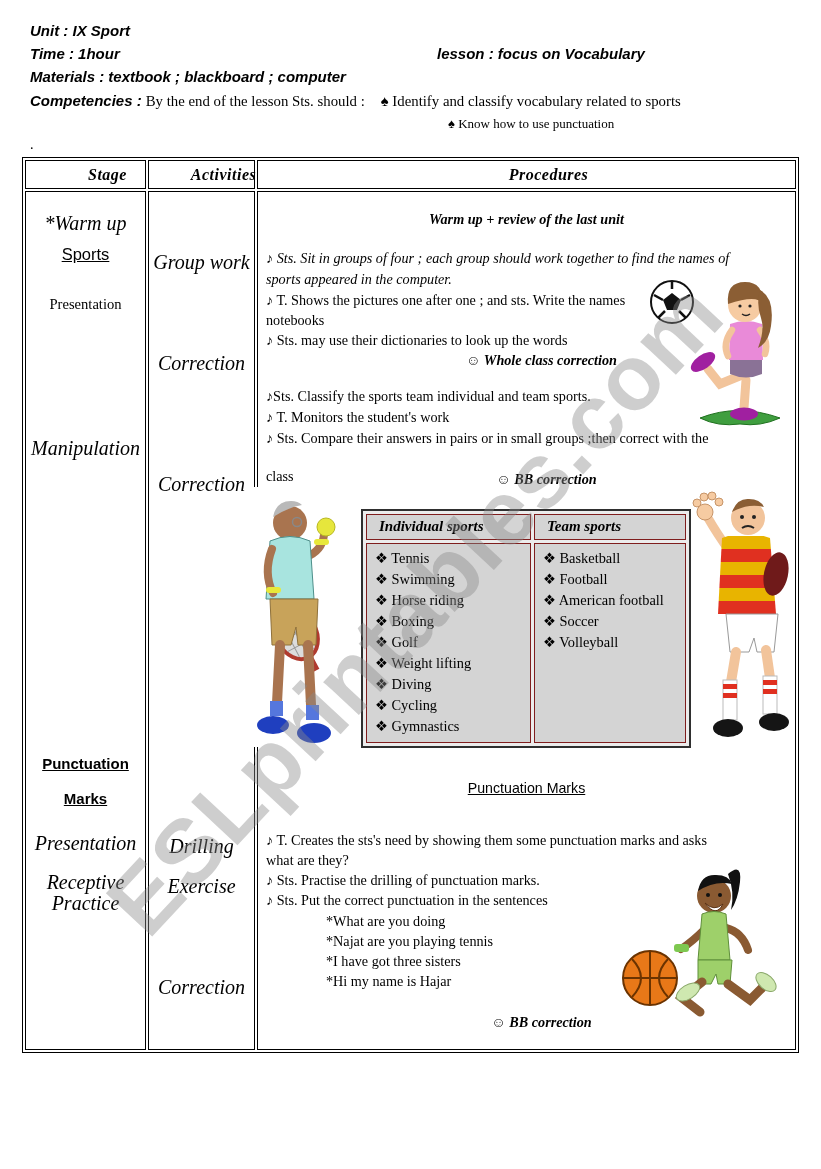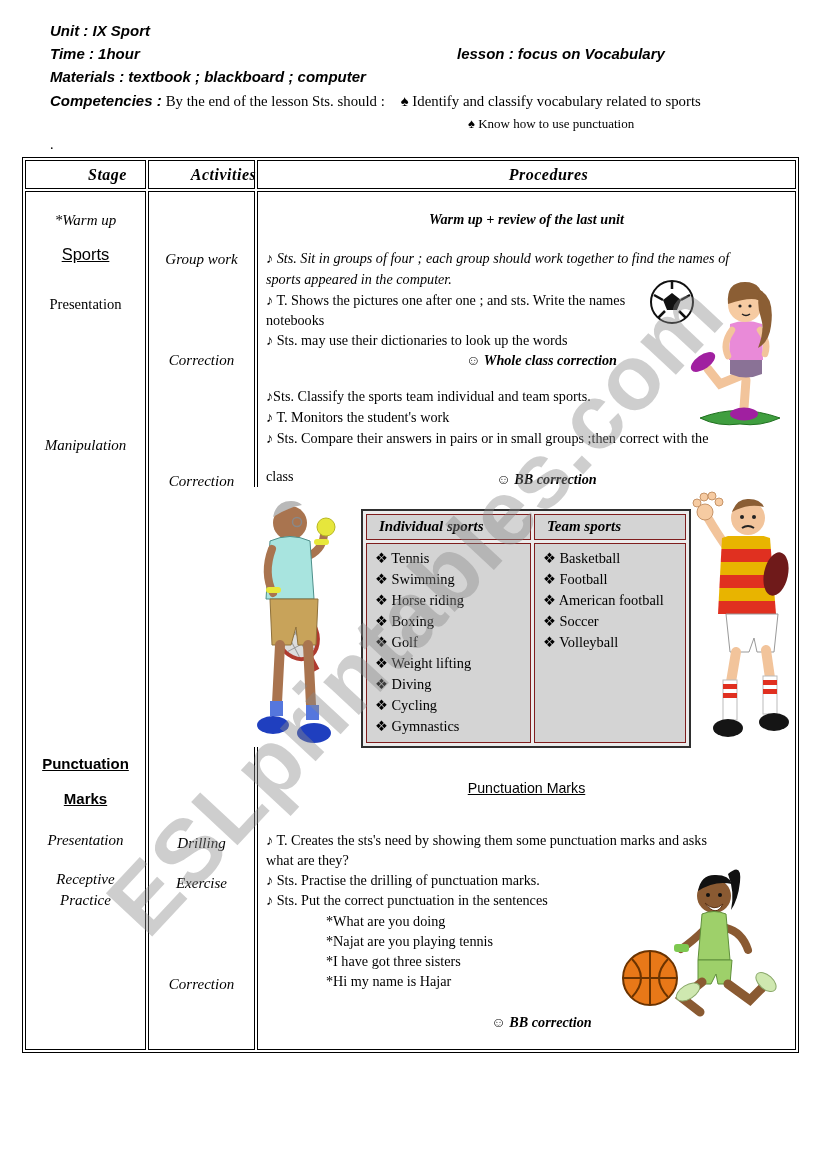--- a/index.html
+++ b/index.html
@@ -1,38 +1,38 @@
 <!DOCTYPE html>
 <html><head>
 <meta charset="utf-8">
 <style>
   * { margin:0; padding:0; box-sizing:border-box; }
   body { background:#fff; }
   .page {
     position:relative; width:821px; height:1169px; background:#fff;
     font-family:"Liberation Serif", serif; color:#000; overflow:hidden;
   }
-  .abs { position:absolute;margin-left:20px; }
+  .abs { position:absolute; }
   .sansbold { font-family:"Liberation Sans", sans-serif; font-weight:bold; font-style:italic; font-size:15px; white-space:nowrap; }
   .serif { font-size:14.2px; white-space:nowrap; }
 
   
   .main-table {
     position:absolute; left:22px; top:157px; width:777px; height:896px;
     border:1px solid #000; padding:2px; background:#fff;
     display:grid; grid-template-columns:121px 107px 1fr; grid-template-rows:29px 1fr; gap:2px;
     z-index:1;
   }
   .cell { border:1px solid #000; position:relative;padding-left:44px; }
   .th {
     display:flex; align-items:center; justify-content:center;
     font-weight:bold; font-style:italic; font-size:16px; letter-spacing:0.5px;
     font-family:"Liberation Serif", serif;
   }
-  .it { position:absolute; left:0; right:0; text-align:center; font-size:15px; white-space:nowrap; }
+  .it { position:absolute; left:0; right:0; text-align:center; font-size:20px; white-space:nowrap; }
   .ital { font-style:italic; }
   .ubold {
     font-family:"Liberation Sans", sans-serif; font-weight:normal;
     text-decoration:underline; font-size:16.5px; font-style:normal;
   }
   .ubold2 {
     font-family:"Liberation Sans", sans-serif; font-weight:bold;
     text-decoration:underline; font-size:15px; font-style:normal;
   }
   .proc-line { position:absolute; left:8px; font-size:14.2px; white-space:nowrap; }

